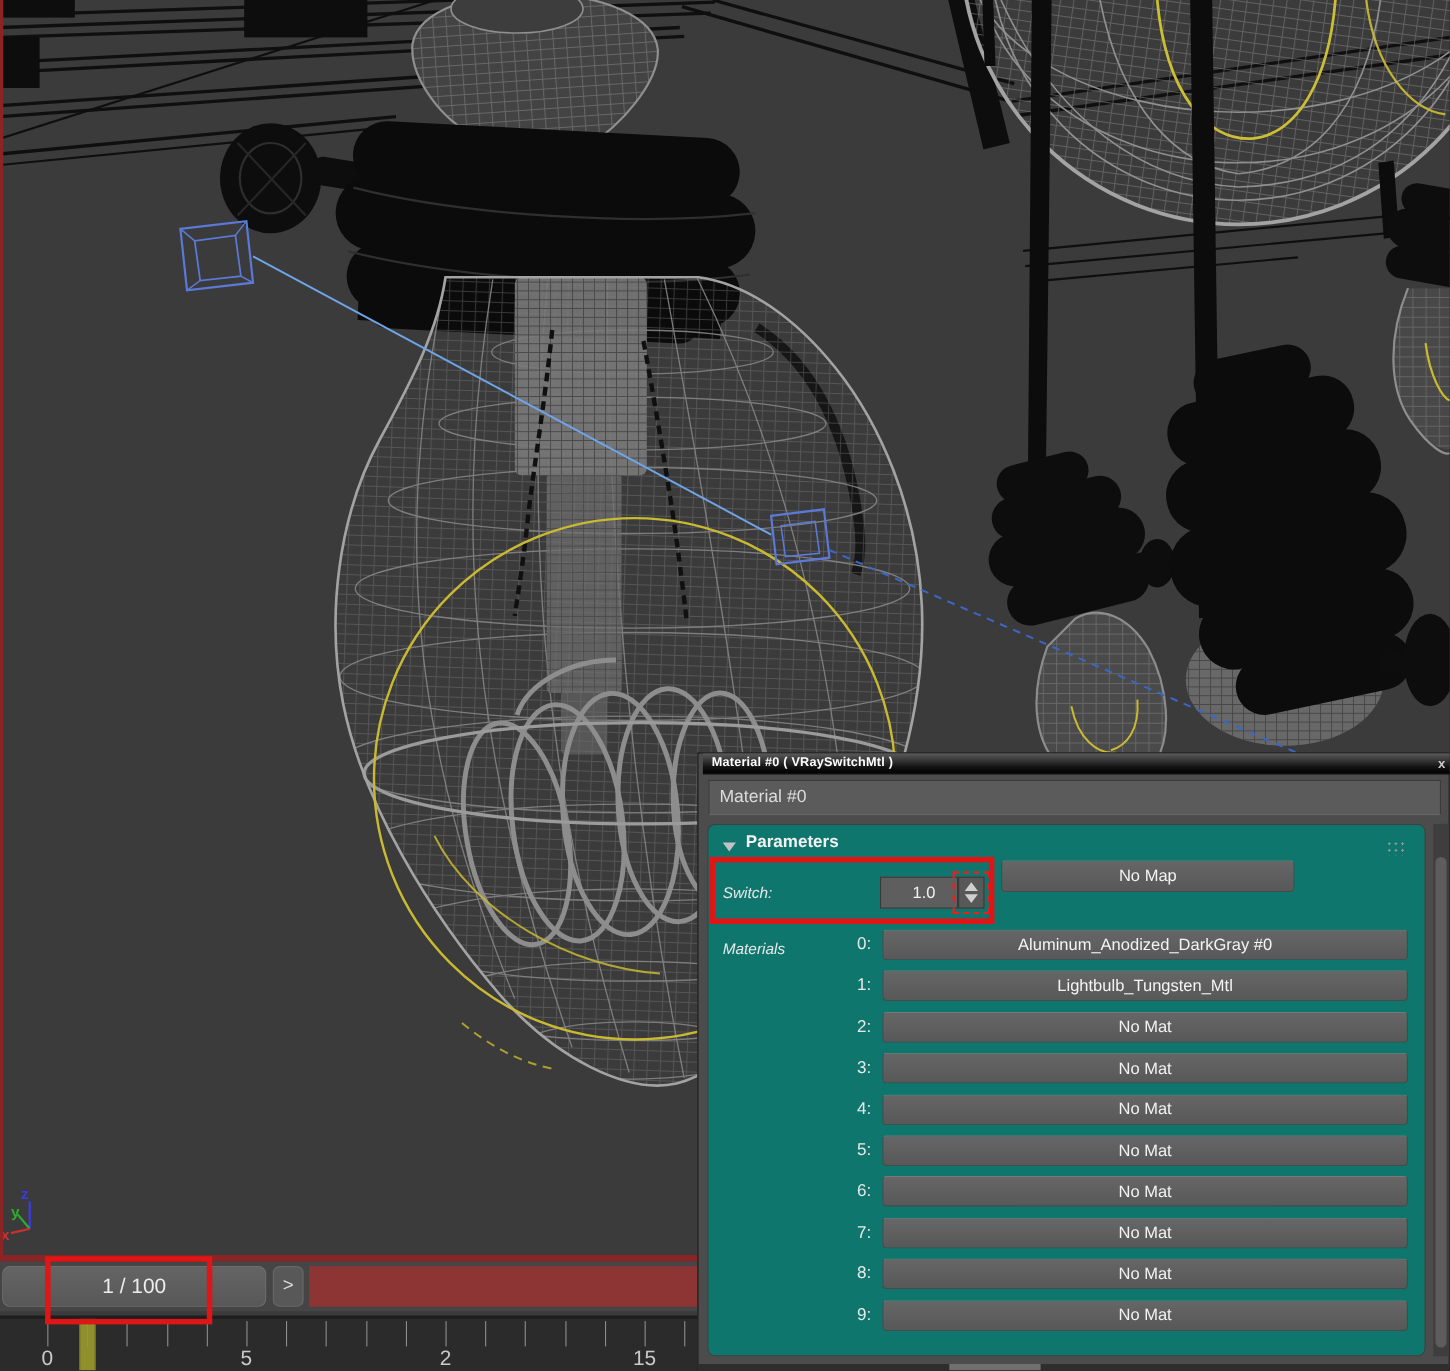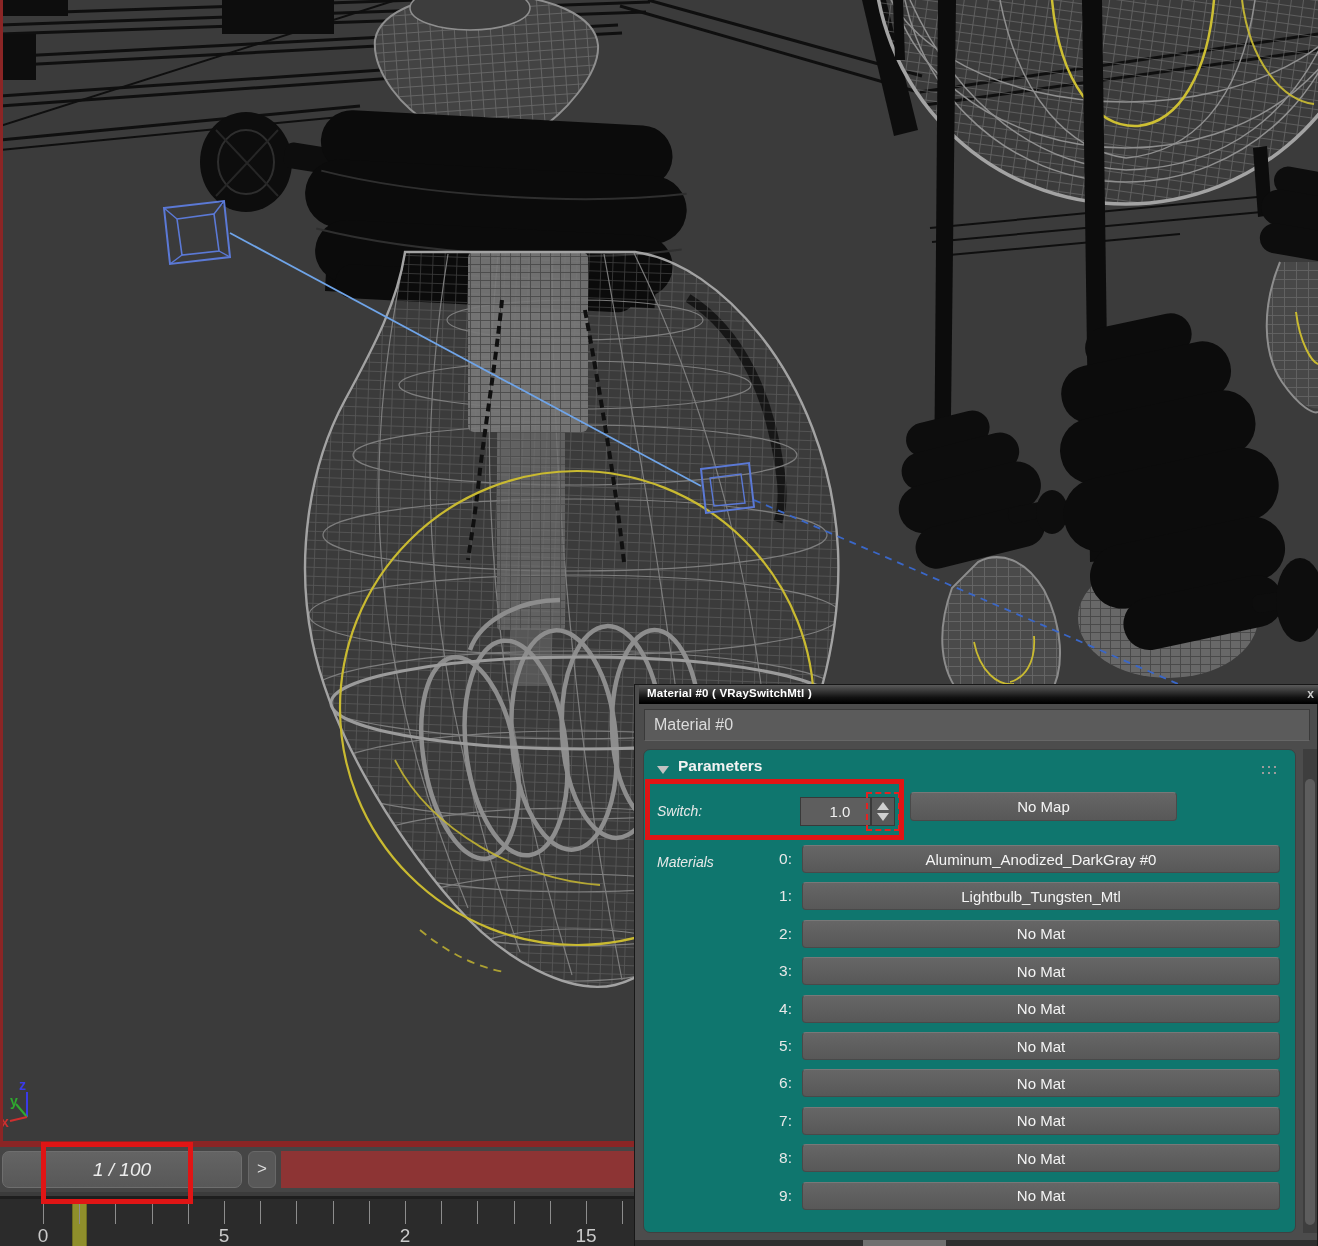--- a/index.html
+++ b/index.html
@@ -9,21 +9,21 @@
 
   
   #viewport { position:absolute; left:0; top:0; width:1318px; height:1147px; }
   #viewport svg { display:block; }
 
   
   #timeline { position:absolute; left:0; top:1147px; width:640px; height:99px; z-index:5; }
   #slider-row { position:absolute; left:0; top:0; width:640px; height:45px; background:#454545; }
   #time-slider-handle { position:absolute; left:2px; top:4px; width:240px; height:37px;
       background:linear-gradient(#646464,#585858); border:1px solid #6e6e6e; border-radius:7px;
-      color:#ececec; font-size:19px; text-align:center; line-height:35px;font-style:italic; }
+      color:#ececec; font-size:19px; text-align:center; line-height:35px; }
   #next-frame-btn { position:absolute; left:248px; top:4px; width:28px; height:37px;
       background:#585858; border:1px solid #686868; border-radius:6px;
       color:#dedede; font-size:17px; text-align:center; line-height:34px; }
   #autokey-track { position:absolute; left:281px; top:4px; width:353px; height:37px; background:#8d3434; }
   #ruler { position:absolute; left:0; top:49px; width:640px; height:50px; background:#2b2b2b; border-top:3px solid #1e1e1e; }
   .tick { position:absolute; top:2px; width:1px; height:23px; background:#8d8d8d; }
   .ruler-label { position:absolute; top:26px; transform:translateX(-50%); color:#cacaca; font-size:19px; }
   #frame-marker { position:absolute; top:0; width:15px; height:47px; background:#8f8f2b; border-left:1px solid #6d6d20; border-right:1px solid #6d6d20; }
 
   
@@ -56,21 +56,21 @@
   .spin-up, .spin-dn { position:absolute; left:50%; transform:translateX(-50%); width:0; height:0;
       border-left:6px solid transparent; border-right:6px solid transparent; }
   .spin-up { top:4px; border-bottom:8px solid #cfcfcf; }
   .spin-dn { bottom:4px; border-top:8px solid #cfcfcf; }
   #anim-bracket { position:absolute; left:222px; top:42px; width:34px; height:39px;
       border:2px dashed #e32222; pointer-events:none; }
 
   .mx-btn { display:block; background:linear-gradient(#666,#585858); border:1px solid #494949;
       border-top-color:#787878; border-radius:4px; color:#f4f4f4; font-size:15px;
       font-family:"Liberation Sans",sans-serif; text-align:center; }
-  #no-map-btn { position:absolute; left:266px; top:42px; width:267px; height:29px; }
+  #no-map-btn { position:absolute; left:266px; top:32px; width:267px; height:29px; }
 
   #mat-rows { position:absolute; left:0; top:95px; width:653px; height:380px; }
   .mat-row { position:absolute; left:0; width:653px; height:28px; }
   .mat-idx { position:absolute; left:0; top:0; width:148px; height:28px; text-align:right;
       color:#e8e8e8; font-size:15.5px; line-height:28px; }
   .mat-btn { position:absolute; left:158px; top:0; width:478px; height:28px; }
 
   #v-scroll { position:absolute; left:668px; top:64px; width:14px; height:484px; background:#3e3e3e; }
   #v-thumb { position:absolute; left:2px; top:30px; width:10px; height:446px; background:#5d5d5d; border-radius:5px; }
   #h-scroll { position:absolute; left:0; top:555px; width:682px; height:6px; background:#2e2e2e; }

